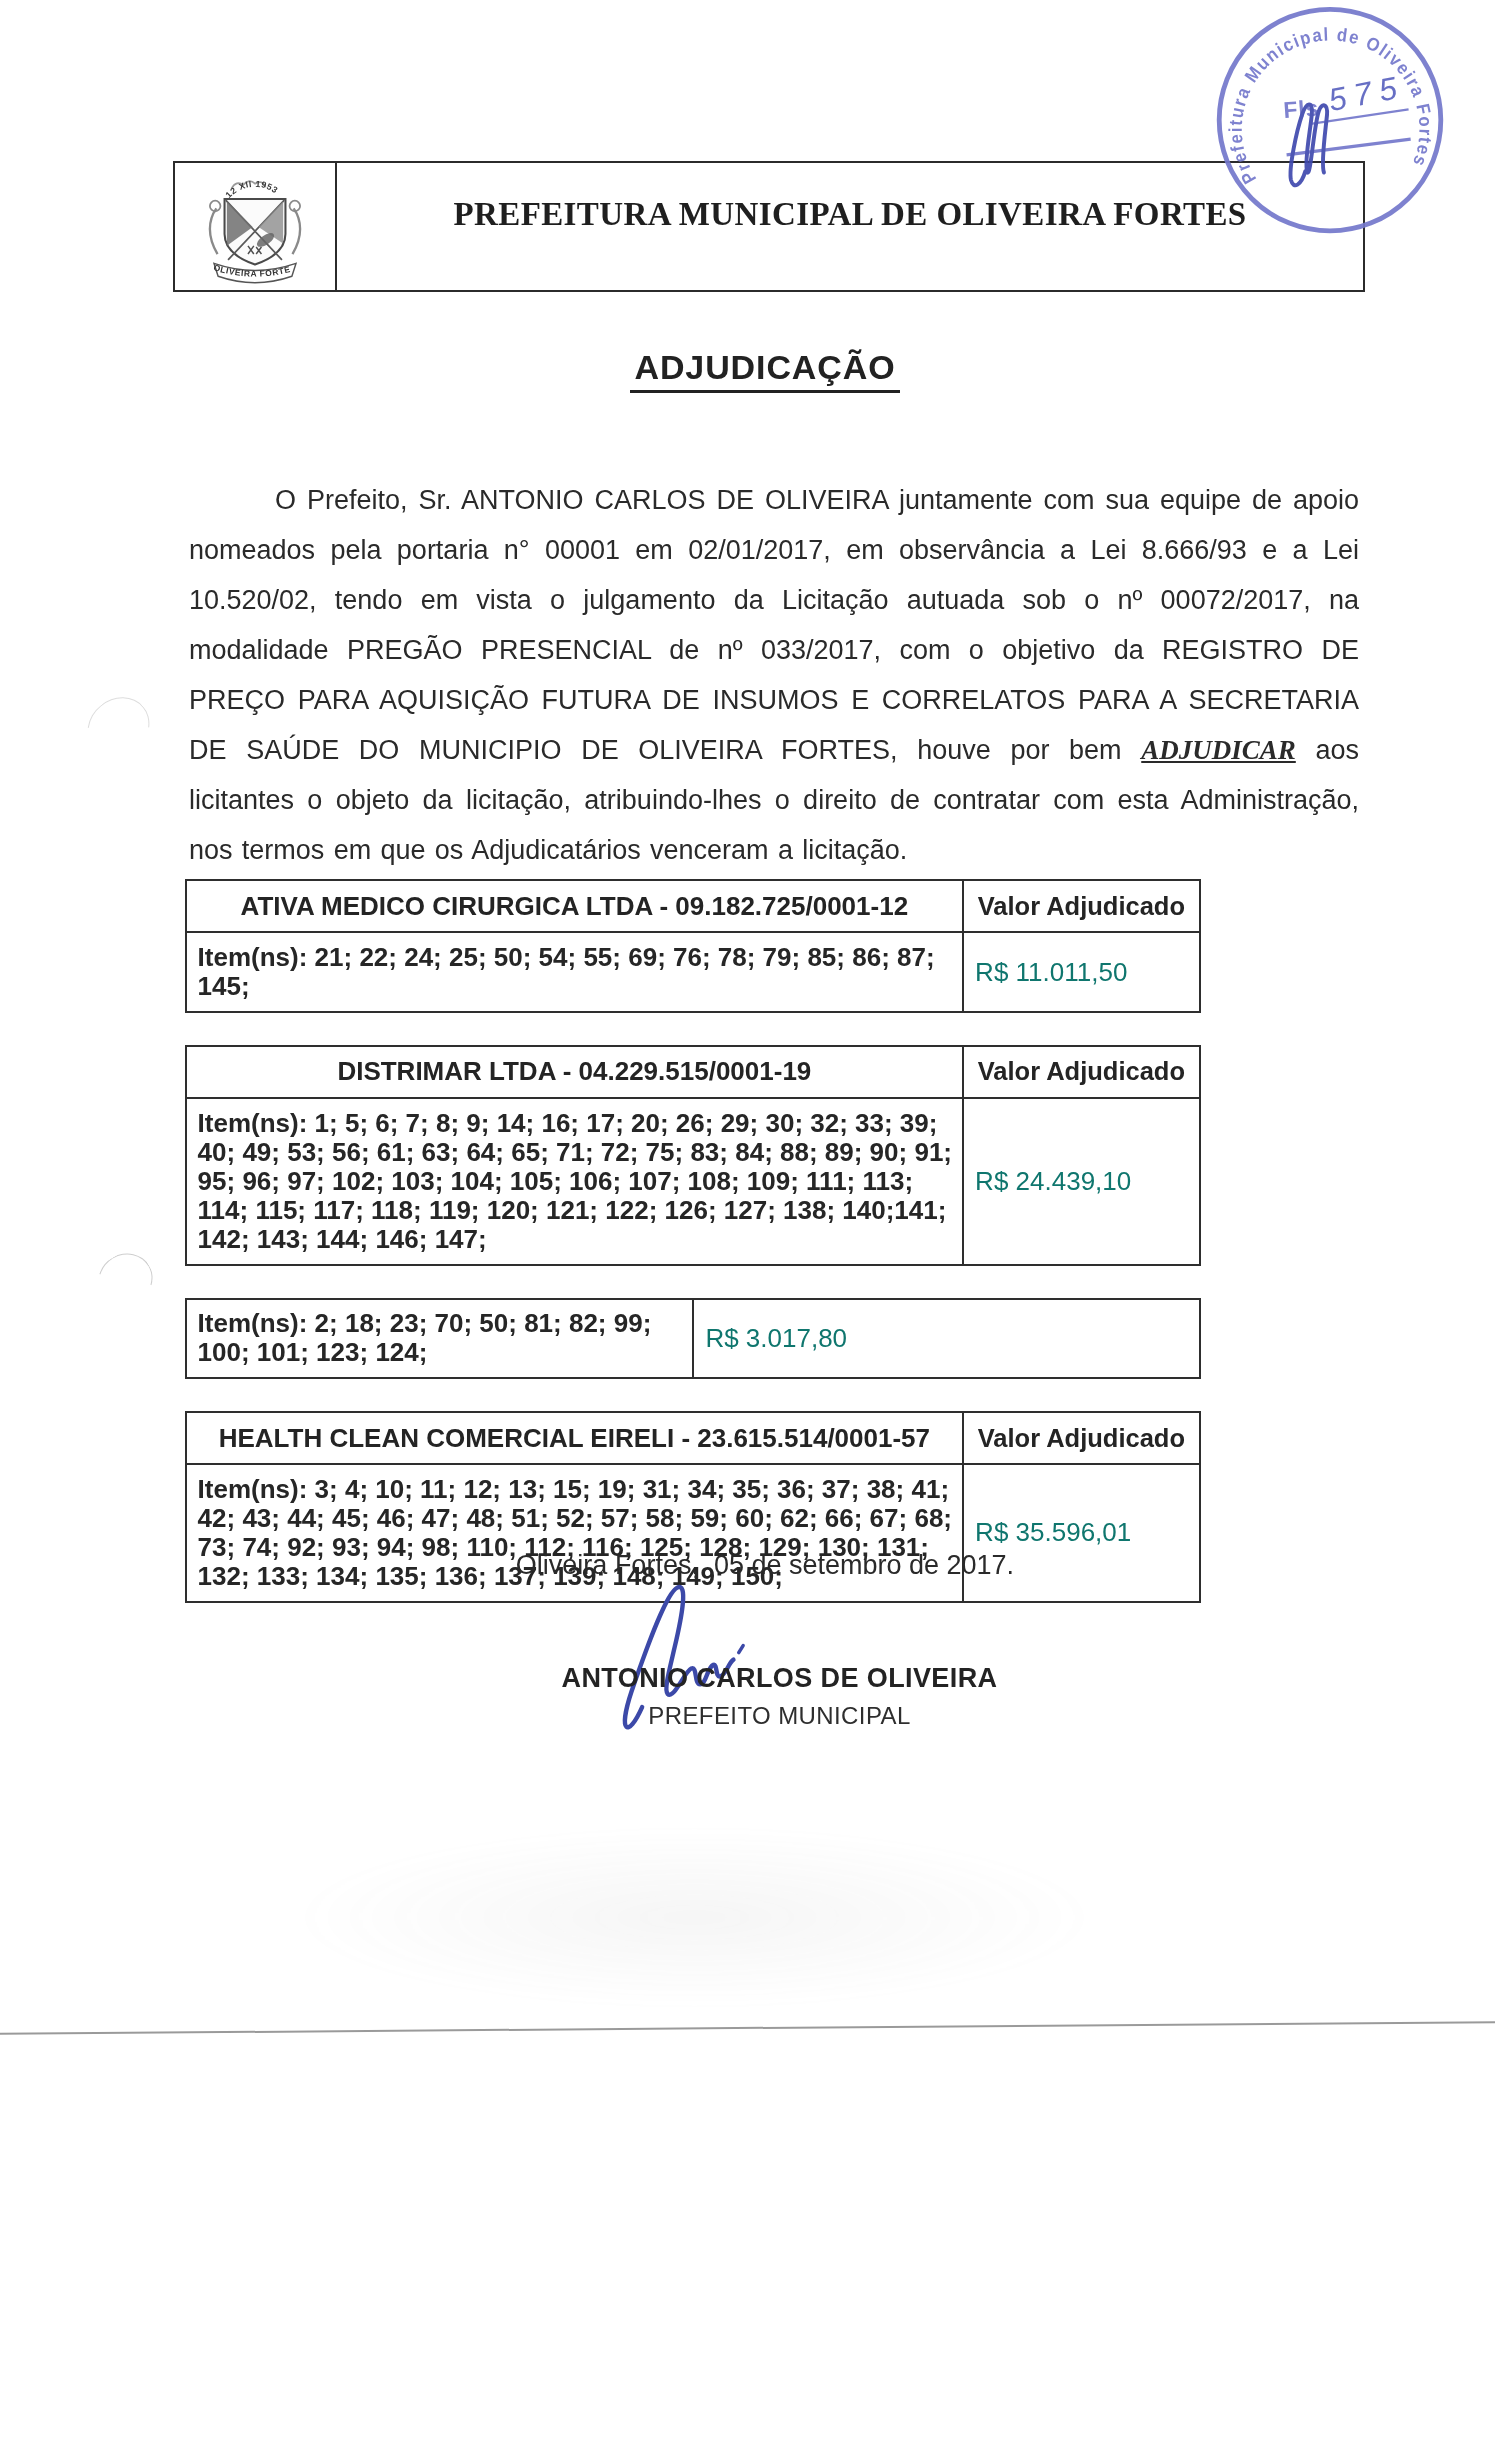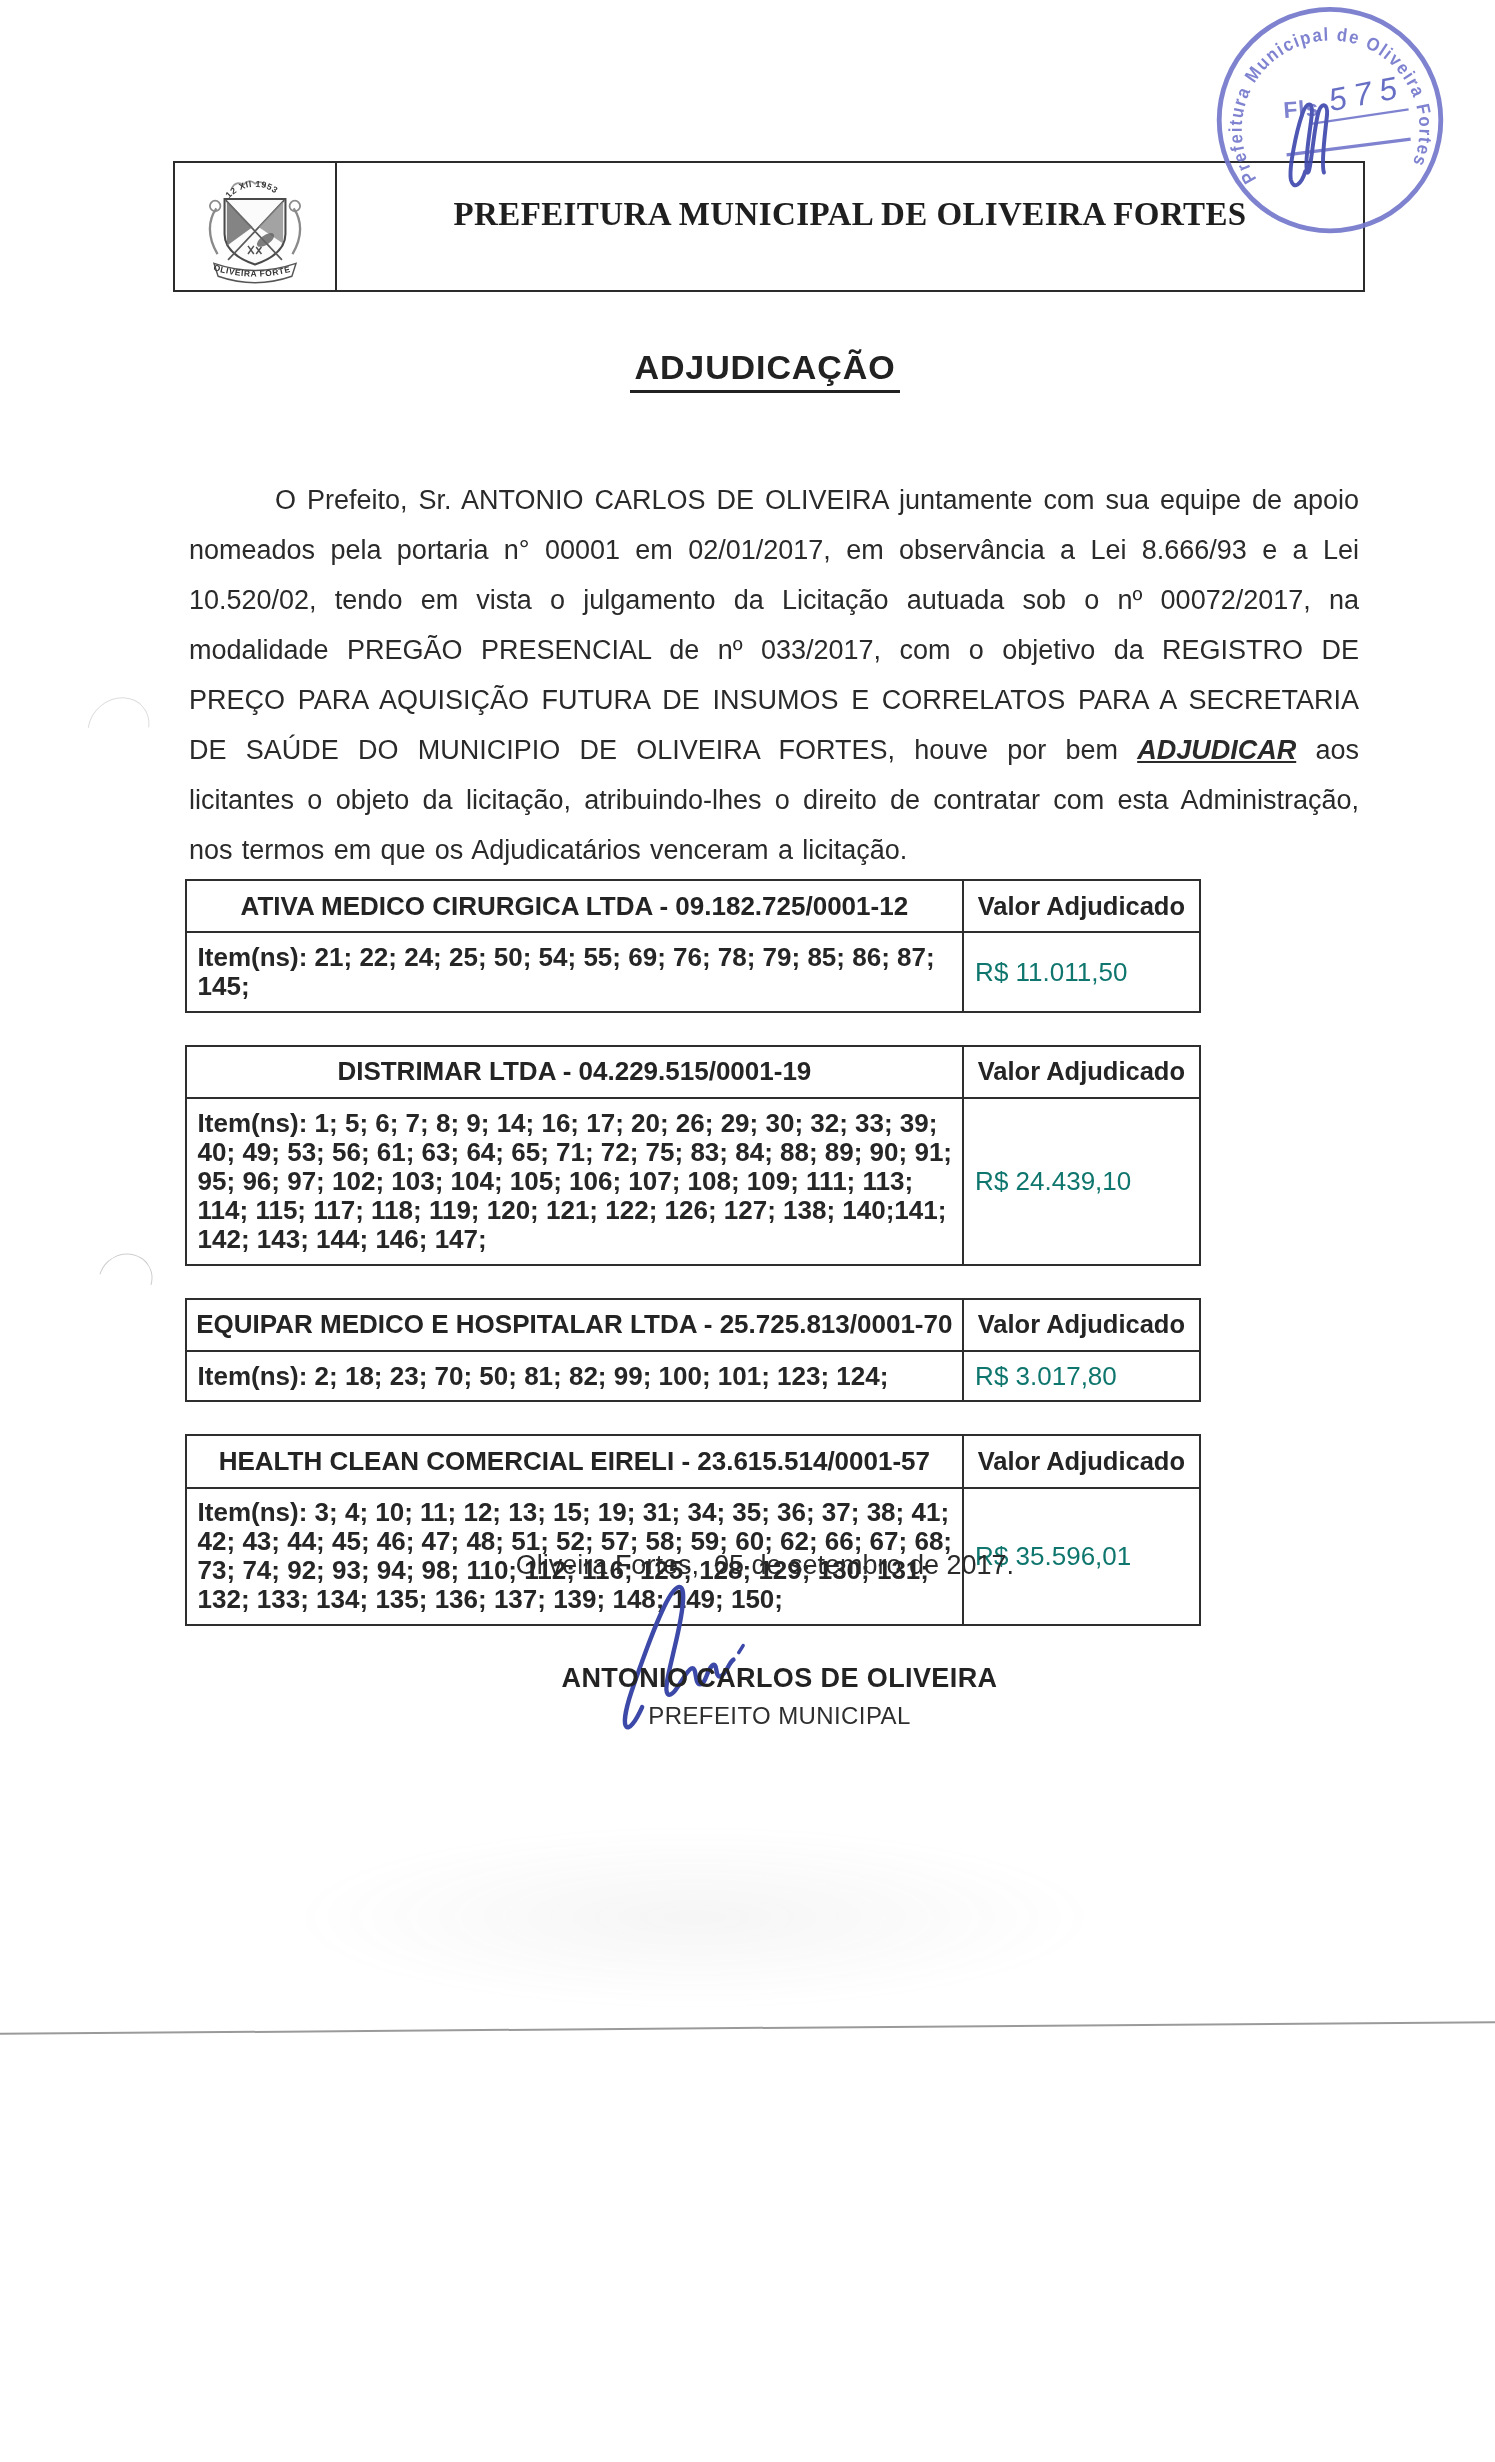--- a/index.html
+++ b/index.html
@@ -50,21 +50,21 @@
     padding:0 4.4px 2.6px 4.4px;
   }
   
   .body-par{
     position:absolute;left:189px;top:475px;width:1170px;
     font-size:27px;line-height:50px;
     text-align:justify;text-indent:86px;
     color:#2a2a2a;word-spacing:1.8px;
     margin:0;
   }
-  .adjudicar{font-weight:bold;font-style:italic;text-decoration:underline;}
+  .adjudicar{font-weight:bold;font-style:italic;text-decoration:underline;font-family:Liberation Serif, serif;}
   
   .tables-wrap{position:absolute;left:185px;top:879px;width:1016px;}
   table.award{
     width:100%;border-collapse:collapse;margin-bottom:32px;
     table-layout:fixed;
   }
   table.award td{
     border:2.6px solid #2e2e2e;
     box-sizing:border-box;
   }
@@ -204,24 +204,20 @@
       </tr>
       <tr>
         <td class="items">Item(ns): 1; 5; 6; 7; 8; 9; 14; 16; 17; 20; 26; 29; 30; 32; 33; 39; 40; 49; 53; 56; 61; 63; 64; 65; 71; 72; 75; 83; 84; 88; 89; 90; 91; 95; 96; 97; 102; 103; 104; 105; 106; 107; 108; 109; 111; 113; 114; 115; 117; 118; 119; 120; 121; 122; 126; 127; 138; 140;141; 142; 143; 144; 146; 147;</td>
         <td class="value">R$ 24.439,10</td>
       </tr>
     </tbody>
       </table>
 
     <table class="award">
       <tbody>
-          <tr>
-        <td class="company">EQUIPAR MEDICO E HOSPITALAR LTDA - 25.725.813/0001-70</td>
-        <td class="value-header">Valor Adjudicado</td>
-      </tr>
       <tr>
         <td class="items">Item(ns): 2; 18; 23; 70; 50; 81; 82; 99; 100; 101; 123; 124;</td>
         <td class="value">R$ 3.017,80</td>
       </tr>
     </tbody>
       </table>
 
     <table class="award">
       <tbody>
           <tr>

